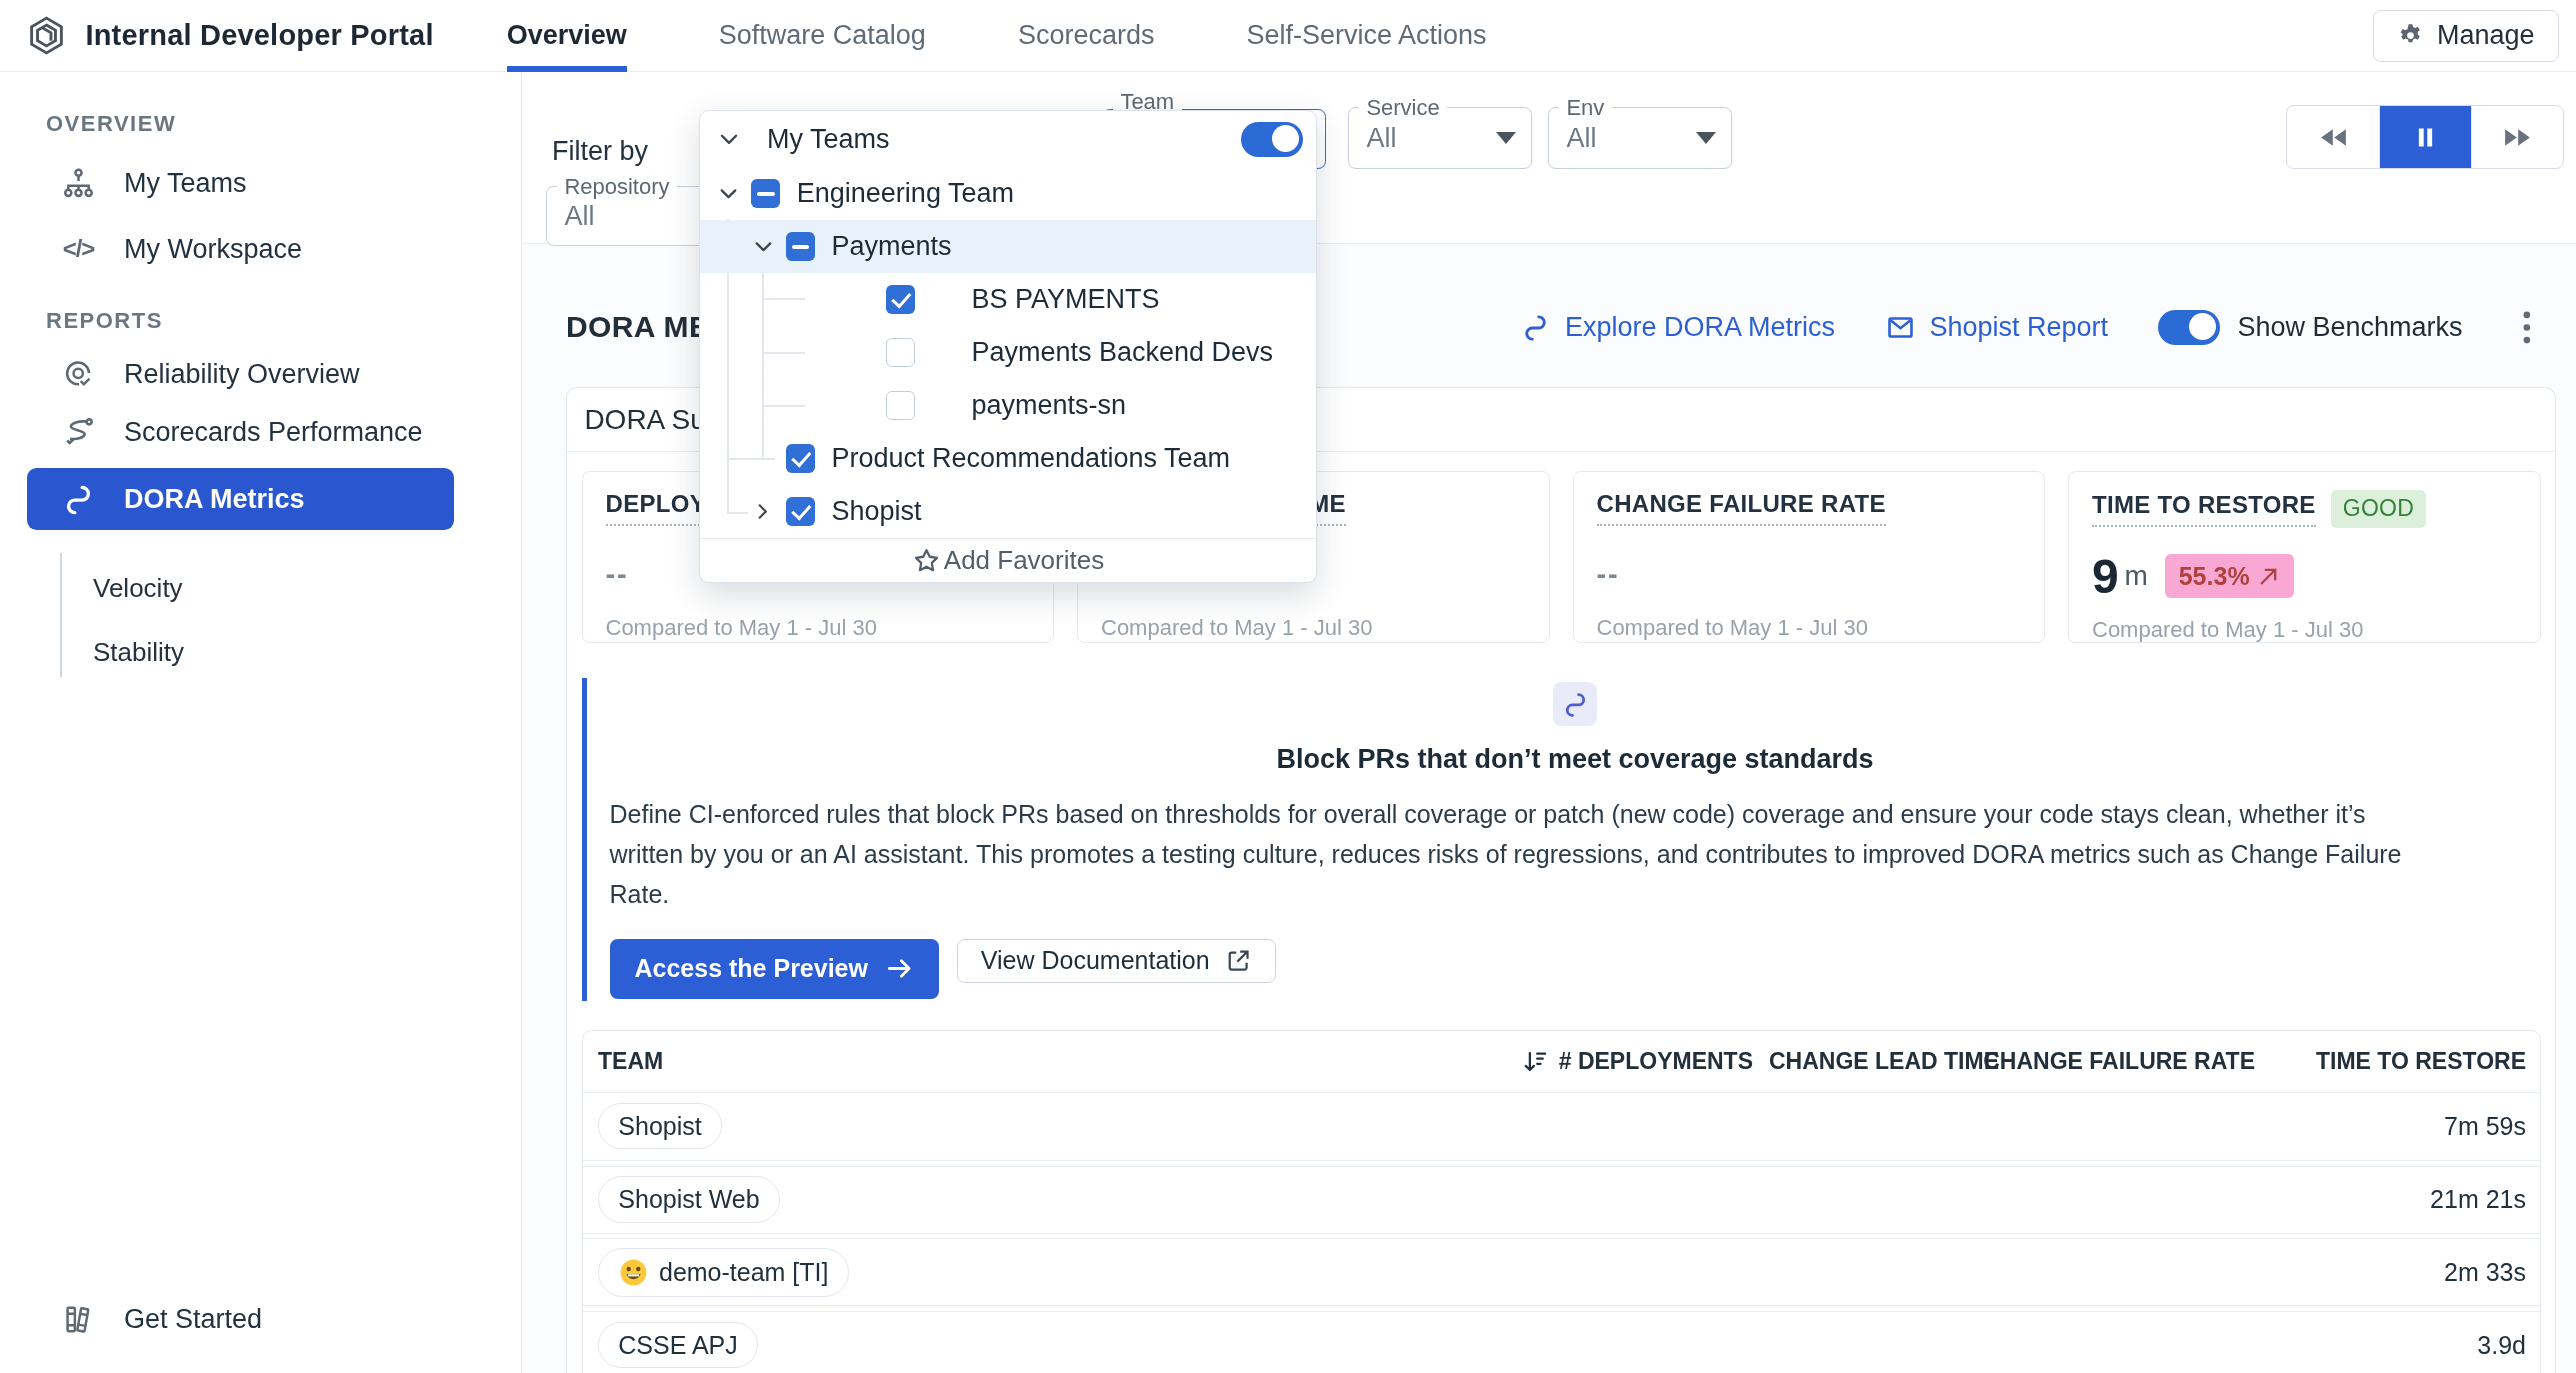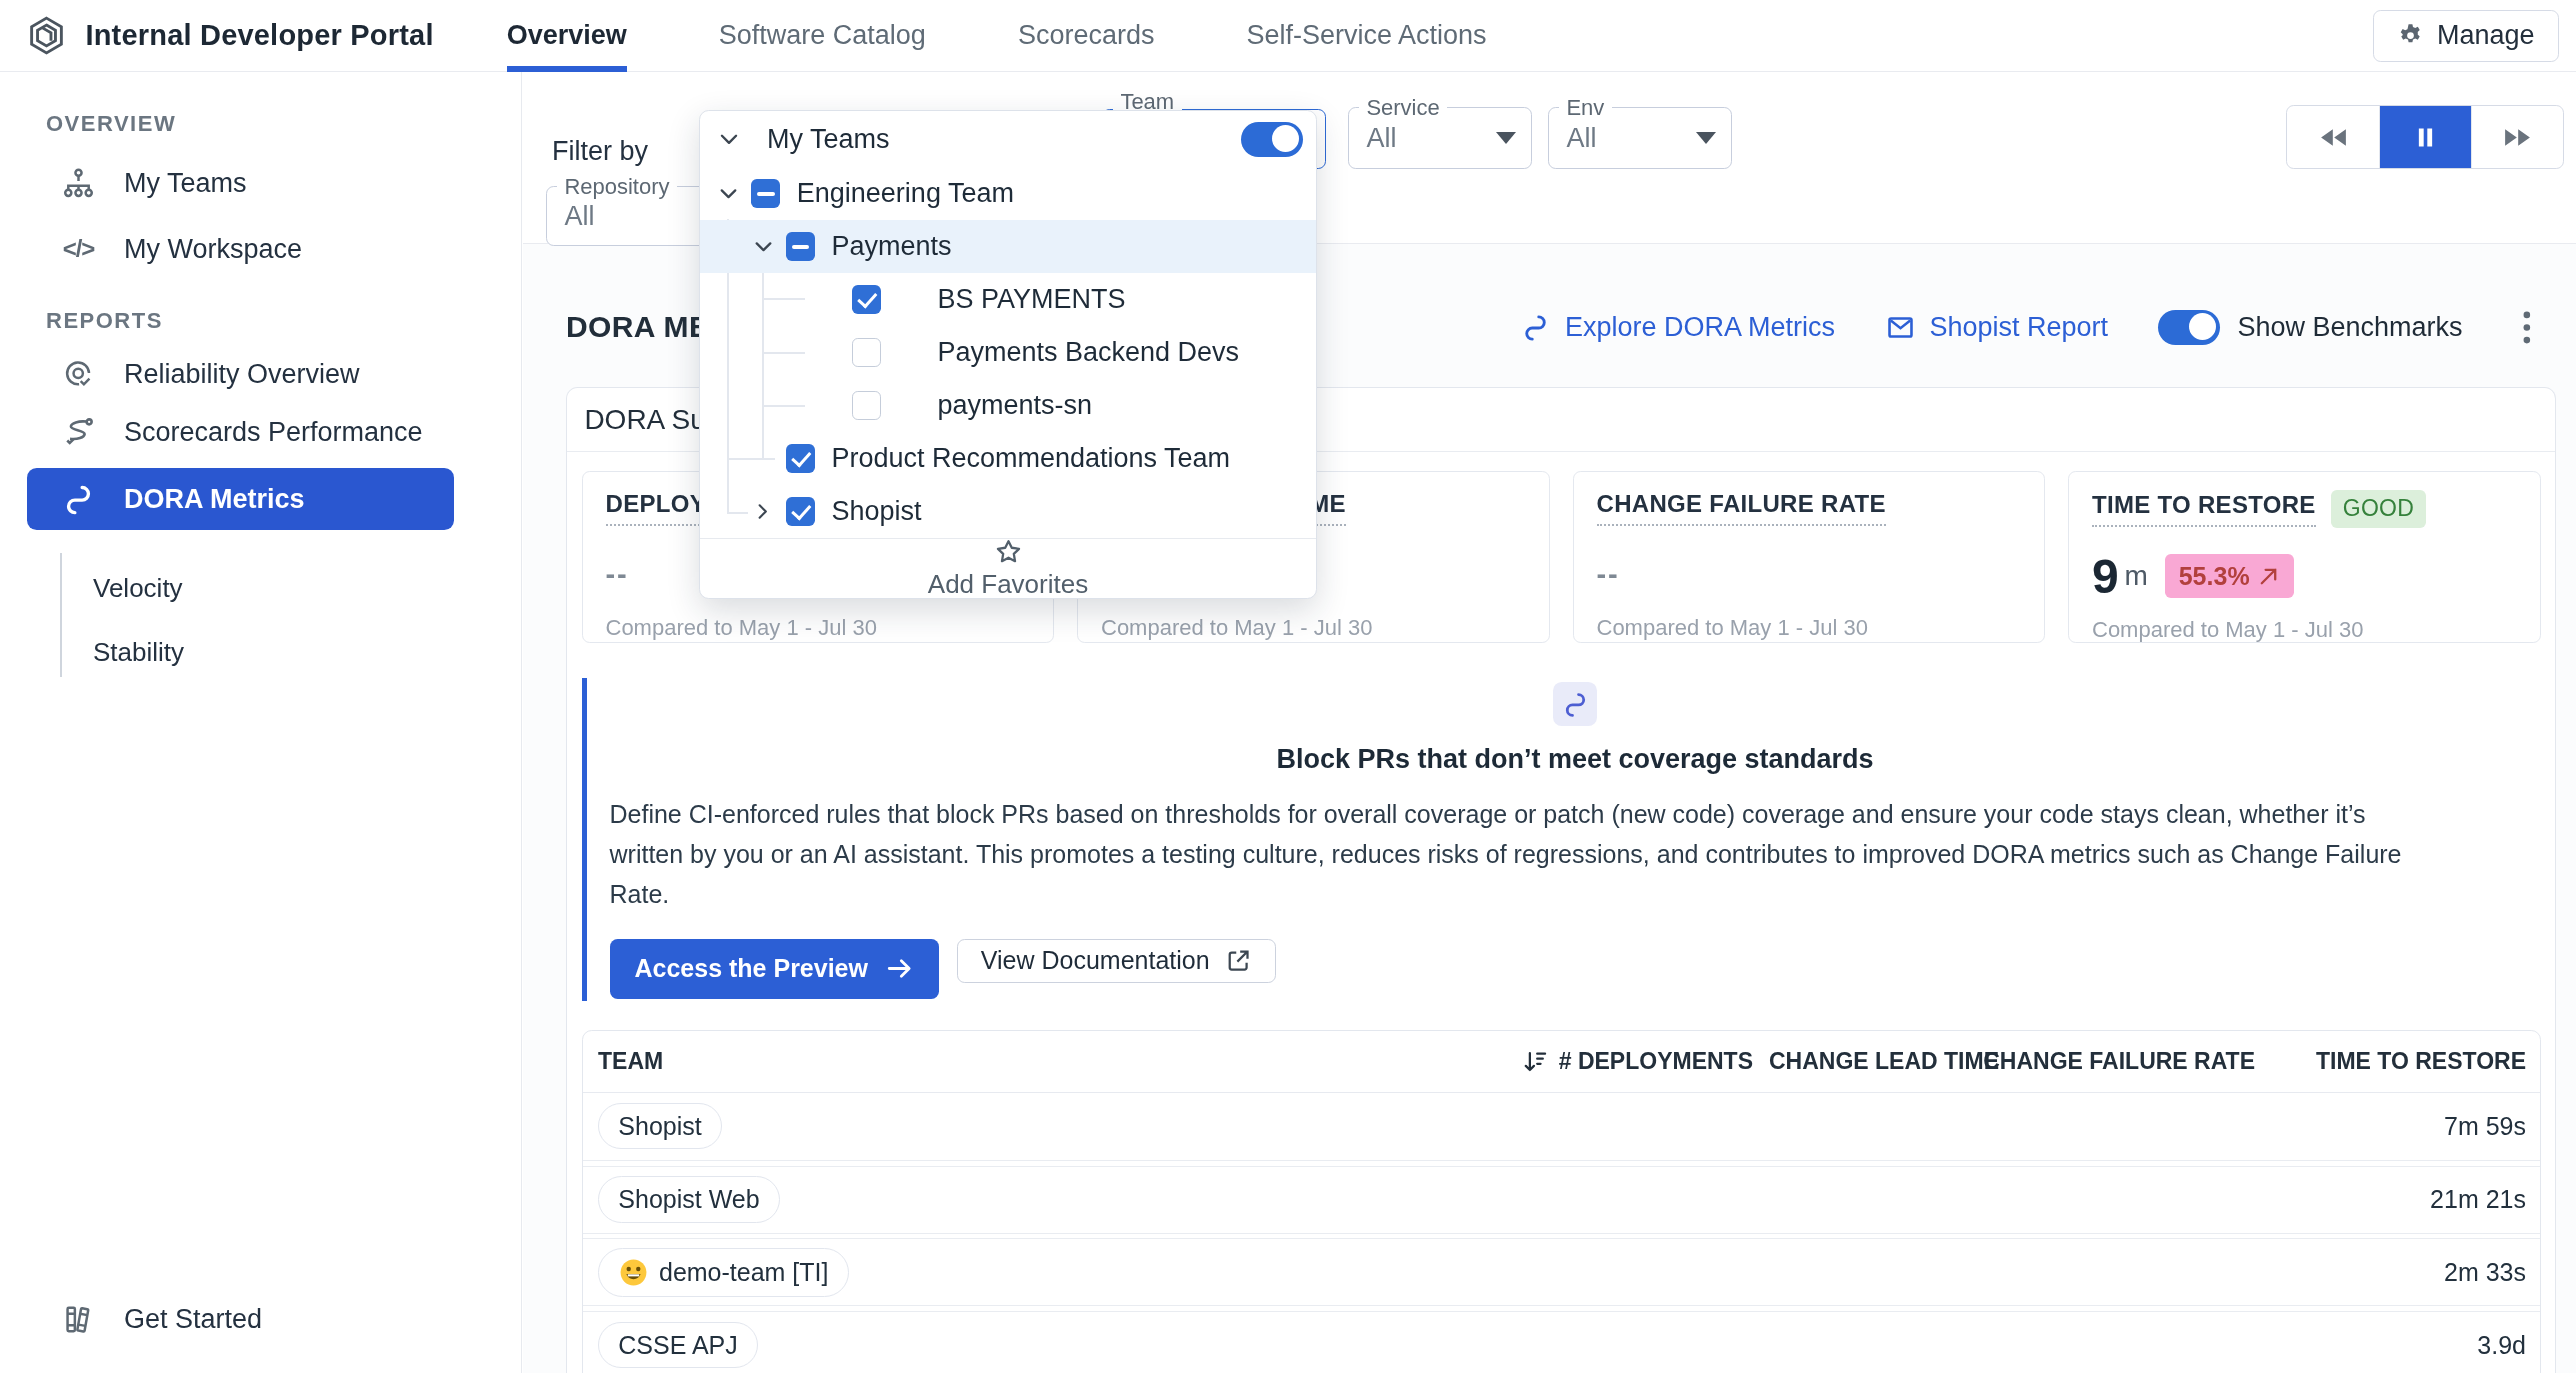--- a/index.html
+++ b/index.html
@@ -93,29 +93,29 @@
   .pill { display:inline-flex; align-items:center; gap:9.7px; border:1.9px solid #e2e6ee; border-radius:965px; padding:7.7px 19.3px; font-size:25px; color:#22303d; background:#fff; cursor:pointer; }
   .tval { width:271px; text-align:right; font-size:25px; color:#22303d; }
   .sp { display:inline-block; }
 
   
   .dropdown { position:absolute; left:699px; top:110px; width:618px; background:#fff; border:1px solid #dde2ea; border-radius:9.7px; box-shadow:0 11.6px 33px rgba(25,35,55,.16); z-index:50; }
   .dd-h { height:56px; display:flex; align-items:center; padding:0 13.5px 0 16.4px; gap:15.5px; font-size:27px; color:#1e2b38; }
   .dd-items { position:relative; }
   .dd-item { height:53px; display:flex; align-items:center; font-size:27px; color:#1e2b38; position:relative; cursor:pointer; }
   .dd-item.hl { background:#e9f2fb; }
-  .ind0 { padding-left:16.4px; } .ind1 { padding-left:51px; } .ind2 { padding-left:77px;gap:40px; }
+  .ind0 { padding-left:16.4px; } .ind1 { padding-left:51px; } .ind2 { padding-left:111px;gap:40px; }
   .chev { width:35px; display:flex; align-items:center; color:#3c4651; flex:none; }
   .cb { width:29px; height:29px; border-radius:5.8px; flex:none; margin-right:16.4px; position:relative; }
   .cb.on { background:#2f6fd6; }
   .cb.on::after { content:""; position:absolute; left:9.7px; top:3.9px; width:7.7px; height:14.5px; border:solid #fff; border-width:0 3.4px 3.4px 0; transform:rotate(42deg); }
   .cb.ind { background:#2f6fd6; }
   .cb.ind::after { content:""; position:absolute; left:5.8px; top:12.6px; width:17.4px; height:4.8px; border-radius:1.9px; background:#fff; }
   .cb.off { border:1.9px solid #c5cdda; background:#fff; }
-  .dd-f { border-top:1px solid #e7eaef; height:60px; display:flex; align-items:center; justify-content:center; gap:3px; font-size:26px; color:#525f6b; cursor:pointer;flex-direction:column; }
+  .dd-f { border-top:1px solid #e7eaef; height:44px; display:flex; align-items:center; justify-content:center; gap:3px; font-size:26px; color:#525f6b; cursor:pointer; }
   .tline { position:absolute; background:#e3e7ee; }
   svg { display:block; }
 </style>
 </head>
 <body>
 
 <div class="app">
 
   <div class="hdr">
     <span class="hdr-logo">

